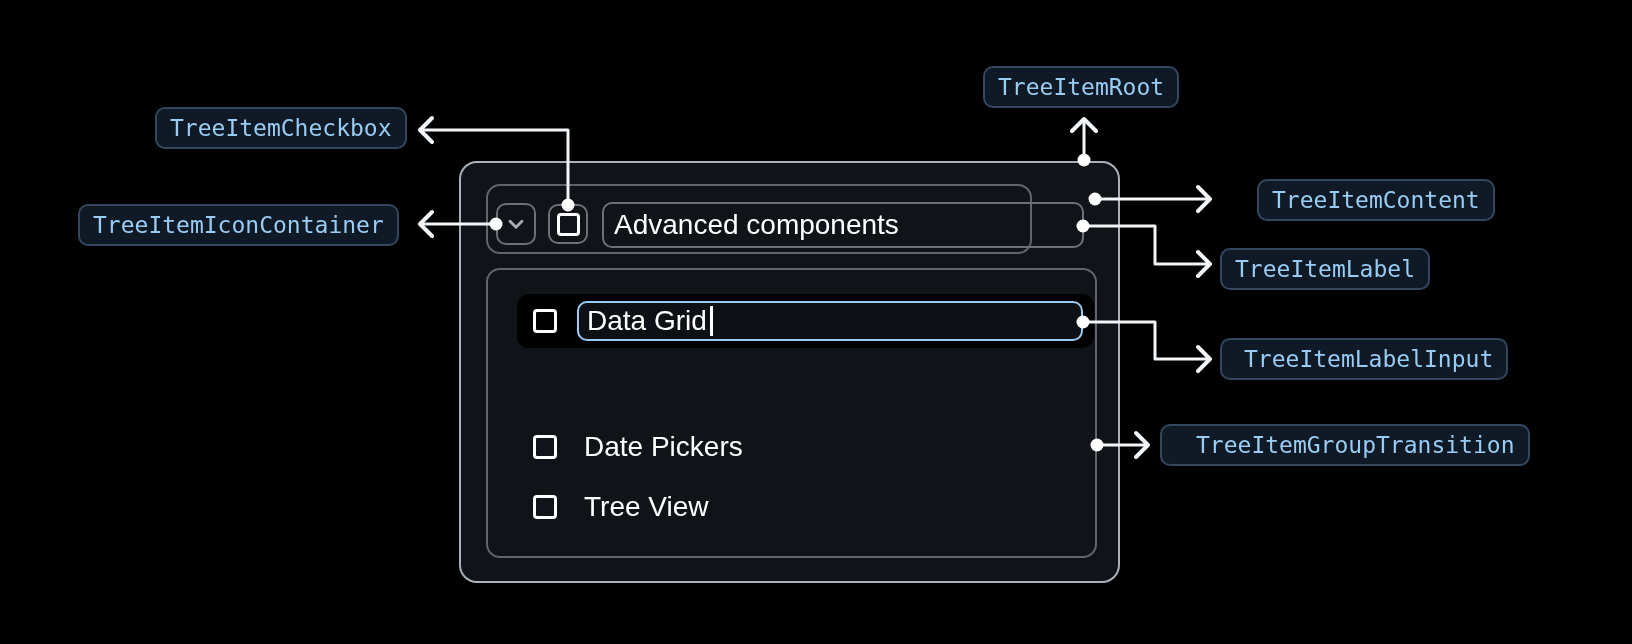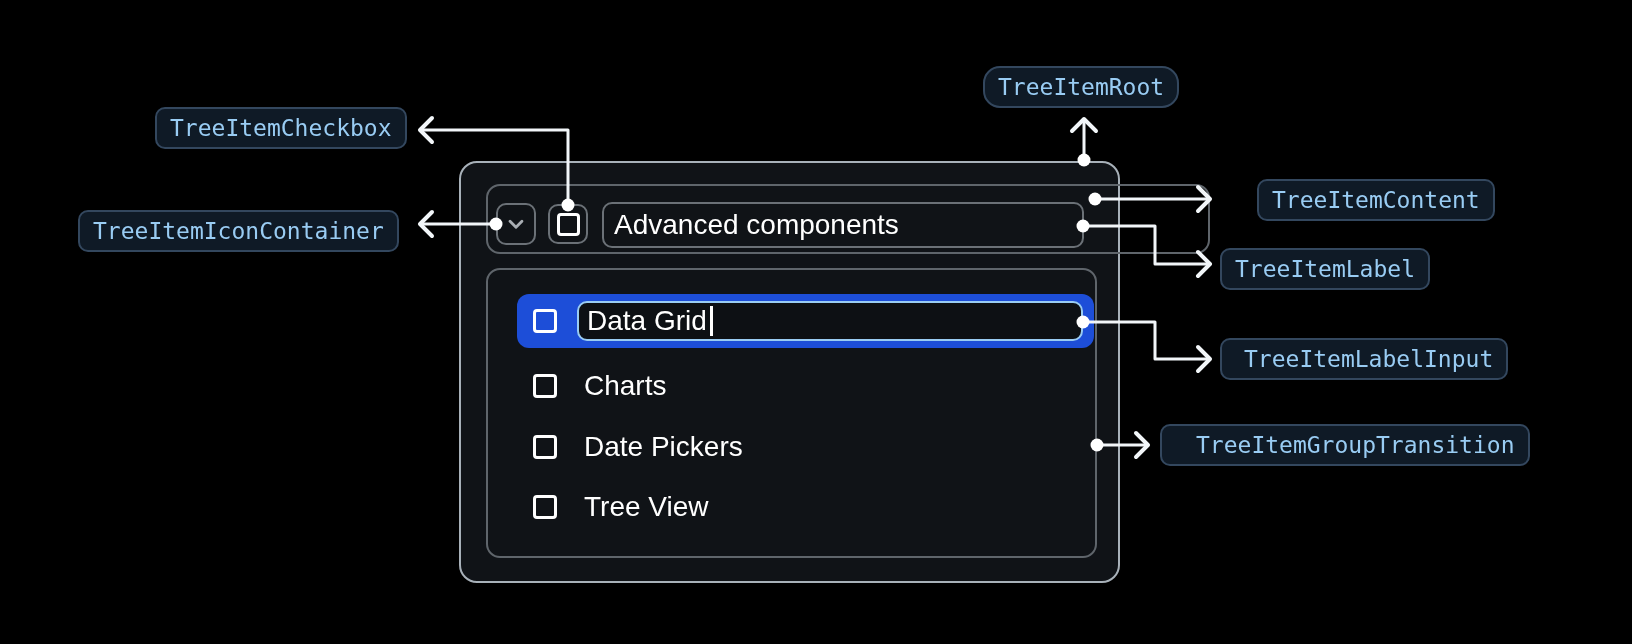--- a/index.html
+++ b/index.html
@@ -7,36 +7,36 @@
     position:relative;width:1632px;height:644px;background:#000000;
     font-family:"Liberation Sans", sans-serif;overflow:hidden;
   }
   
   .badge{
     position:absolute;box-sizing:border-box;height:42px;line-height:38px;
     padding:0 13px;border:2px solid #33475e;border-radius:10px;
     background:#0f1a26;color:#99ccf3;white-space:nowrap;
     font-family:"DejaVu Sans Mono", monospace;font-size:23px;z-index:10;
   }
-  .badge.b-root{left:983px;top:66px;border-radius:17px;}
+  .badge.b-root{left:983px;top:66px;}
   .badge.b-checkbox{left:155px;top:107px;}
-  .badge.b-iconcontainer{left:78px;top:210px;}
+  .badge.b-iconcontainer{left:78px;top:204px;}
   .badge.b-content{left:1220px;top:179px;margin-left:37px;}
   .badge.b-label{left:1220px;top:248px;}
   .badge.b-labelinput{left:1220px;top:338px;padding-left:22px;}
   .badge.b-grouptransition{left:1160px;top:424px;padding-left:34px;}
 
   
   .tree-root{
     position:absolute;left:459px;top:161px;width:661px;height:422px;
     box-sizing:border-box;border:2px solid #a8b1b9;border-radius:18px;
     background:#101317;z-index:1;
   }
   .content-slot{
-    position:absolute;left:25px;top:21px;width:724px;height:70px;
+    position:absolute;left:25px;top:21px;width:546px;height:70px;
     box-sizing:border-box;border:2px solid #5f656b;border-radius:14px;
   }
   .chevron-slot{
     position:absolute;left:8px;top:17px;width:40px;height:42px;
     box-sizing:border-box;border:2px solid #6b7177;border-radius:10px;
     display:flex;align-items:center;justify-content:center;
   }
   .checkbox-slot{
     position:absolute;left:60px;top:18px;width:40px;height:40px;
     box-sizing:border-box;border:2px solid #6b7177;border-radius:10px;
@@ -55,21 +55,21 @@
   }
   .group-slot{
     position:absolute;left:25px;top:105px;width:611px;height:290px;
     box-sizing:border-box;border:2px solid #5f656b;border-radius:14px;
   }
   .row{
     position:absolute;left:29px;width:577px;height:54px;
     box-sizing:border-box;display:flex;align-items:center;padding-left:16px;
     border-radius:12px;color:#ffffff;font-size:28px;
   }
-  .row.selected{background:#1d4ed8;}
+  .row.selected{background:#000000;}
   .row .item-label{margin-left:27px;white-space:nowrap;}
   .row.r1{top:24px;} .row.r2{top:89px;} .row.r3{top:150px;} .row.r4{top:210px;}
   .input-box{
     margin-left:20px;width:506px;height:40px;box-sizing:border-box;
     border:2px solid #99ccf3;border-radius:10px;background:#0d1014;
     display:flex;align-items:center;padding-left:8px;color:#ffffff;
     font-size:28px;white-space:nowrap;overflow:hidden;
   }
   .caret{width:3px;height:30px;background:#ffffff;margin-left:3px;flex:none;}
 
@@ -106,24 +106,20 @@
     <div class="group-slot">
 
       <div class="row selected r1">
         <div class="cb-icon"></div>
         <div class="input-box">
           <span>Data Grid</span>
           <div class="caret"></div>
         </div>
       </div>
 
-      <div class="row r2">
-        <div class="cb-icon"></div>
-        <span class="item-label">Charts</span>
-      </div>
 
       <div class="row r4">
         <div class="cb-icon"></div>
         <span class="item-label">Tree View</span>
       </div>
 
       <div class="row r3">
         <div class="cb-icon"></div>
         <span class="item-label">Date Pickers</span>
       </div>

